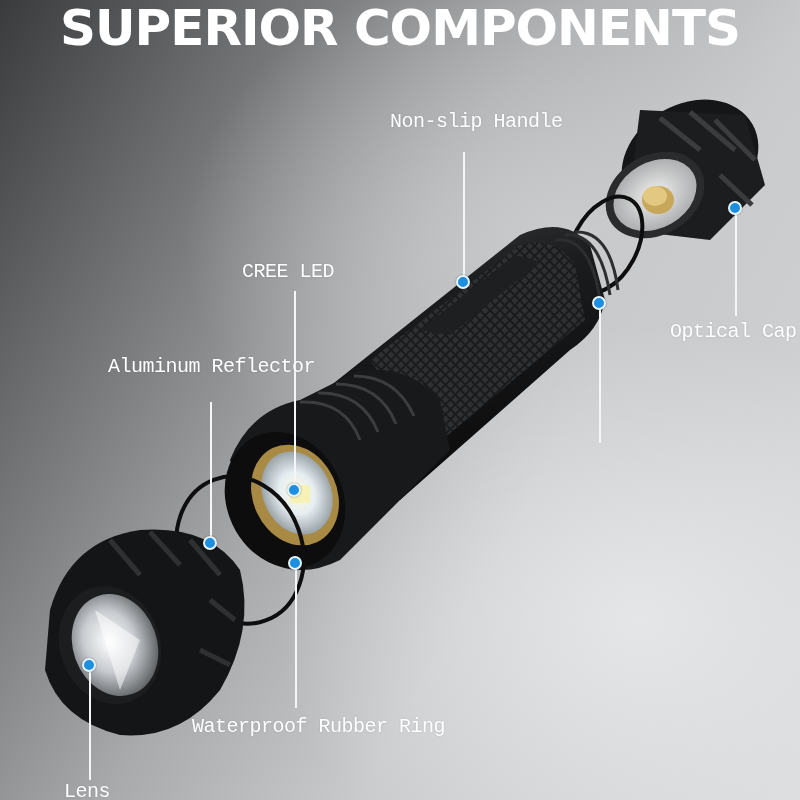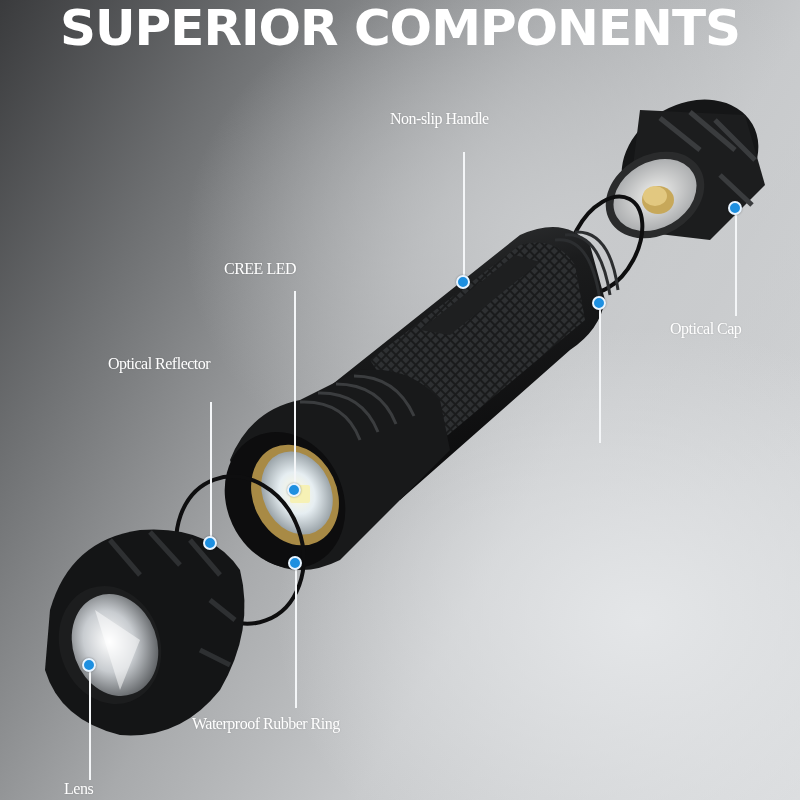--- a/index.html
+++ b/index.html
@@ -4,21 +4,21 @@
 <style>
   html,body{margin:0;padding:0;}
   body{width:800px;height:800px;overflow:hidden;font-family:"Liberation Sans",sans-serif;}
   .stage{position:relative;width:800px;height:800px;overflow:hidden;
     background:
       radial-gradient(ellipse 520px 420px at 640px 620px, #e4e6e8 0%, rgba(228,230,232,0) 70%),
       radial-gradient(ellipse 500px 380px at 560px 240px, #c9cbcd 0%, rgba(201,203,205,0) 75%),
       linear-gradient(120deg,#3a3b3d 0%,#707274 22%,#a8aaac 45%,#c8cacc 65%,#d9dbdd 100%);}
   .title{position:absolute;left:0;right:0;top:0;text-align:center;color:#fff;
     font-family:"DejaVu Sans",sans-serif;font-weight:bold;font-size:50px;letter-spacing:-1px;line-height:56px;}
-  .label{position:absolute;color:#fff;font-family:Liberation Serif, serif;font-size:16px;letter-spacing:-0.5px;
+  .label{position:absolute;color:#fff;font-family:Liberation Mono, monospace;font-size:20px;letter-spacing:-0.5px;
     text-shadow:0 0 2px rgba(0,0,0,0.15);white-space:nowrap;}
   .leader{position:absolute;width:2px;background:#f4f6f8;}
   .dot{position:absolute;width:10px;height:10px;border-radius:50%;background:#1d8fe0;border:2px solid #e8f4ff;
     box-shadow:0 0 2px rgba(0,0,0,0.4);}
   svg.art{position:absolute;left:0;top:0;}
 </style>
 </head>
 <body>
 
 <div class="stage">
@@ -124,18 +124,18 @@
   <div class="dot" style="left:456px;top:275px;"></div>
   <div class="dot" style="left:728px;top:201px;"></div>
   <div class="dot" style="left:287px;top:483px;"></div>
   <div class="dot" style="left:203px;top:536px;"></div>
   <div class="dot" style="left:592px;top:296px;"></div>
   <div class="dot" style="left:288px;top:556px;"></div>
   <div class="dot" style="left:82px;top:658px;"></div>
 
   <div class="label" style="left:390px;top:110px;">Non-slip Handle</div>
   <div class="label" style="left:670px;top:320px;">Optical Cap</div>
-  <div class="label" style="left:224px;top:260px;">CREE LED</div>
-  <div class="label" style="left:108px;top:355px;">Optical Reflector</div>
+  <div class="label" style="left:242px;top:260px;">CREE LED</div>
+  <div class="label" style="left:108px;top:355px;">Aluminum Reflector</div>
   <div class="label" style="left:192px;top:715px;">Waterproof Rubber Ring</div>
   <div class="label" style="left:64px;top:780px;">Lens</div>
 
 </div>
 
 </body></html>

